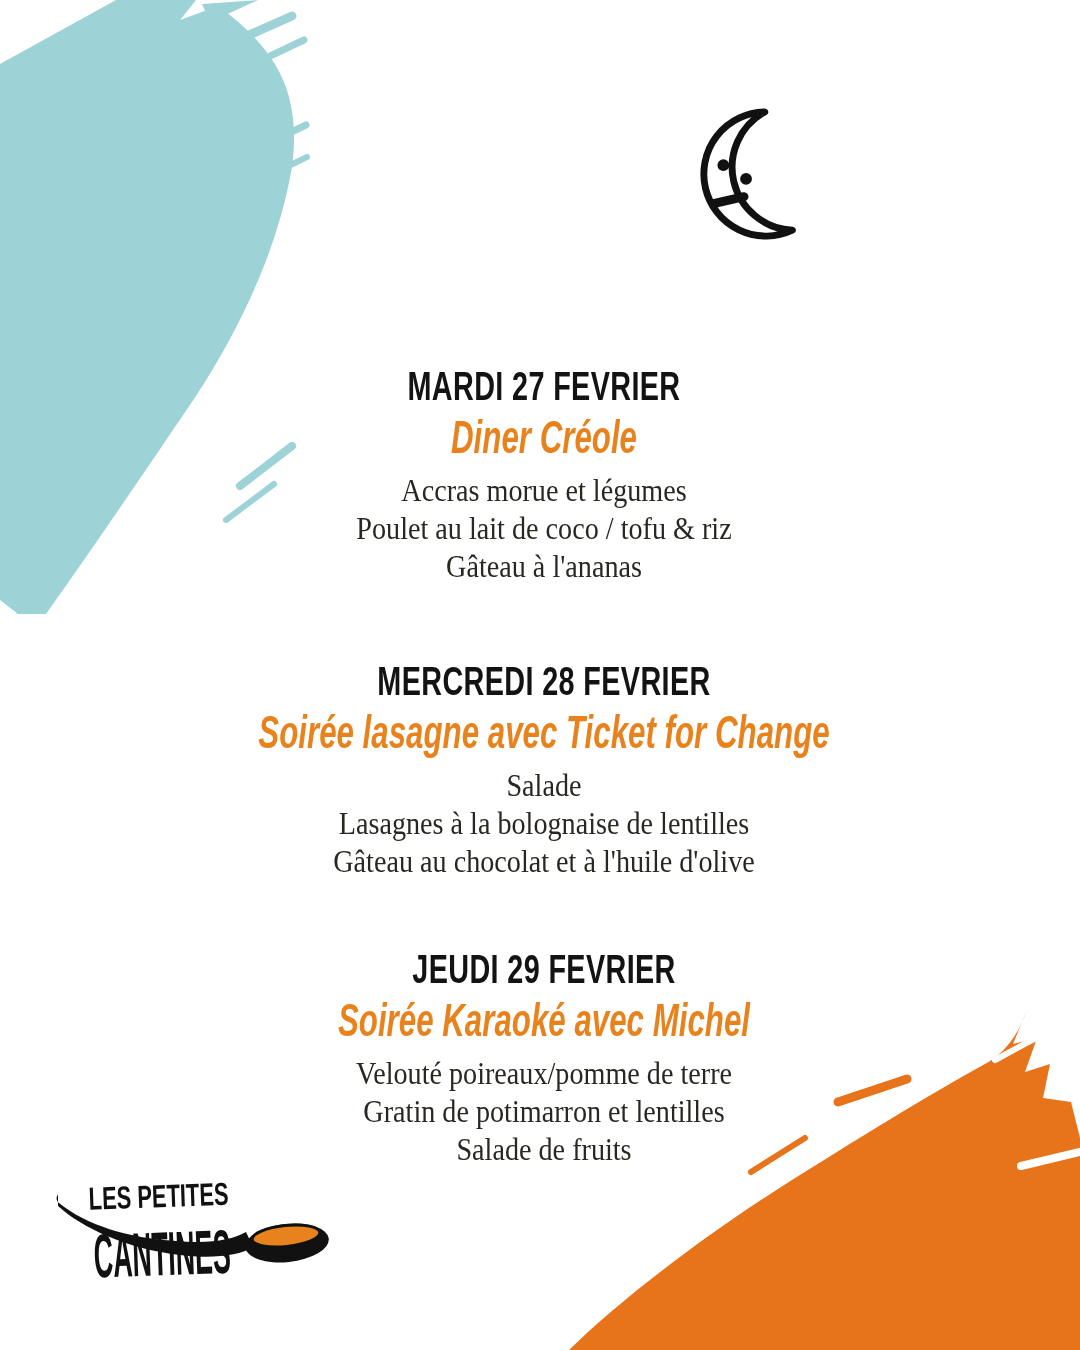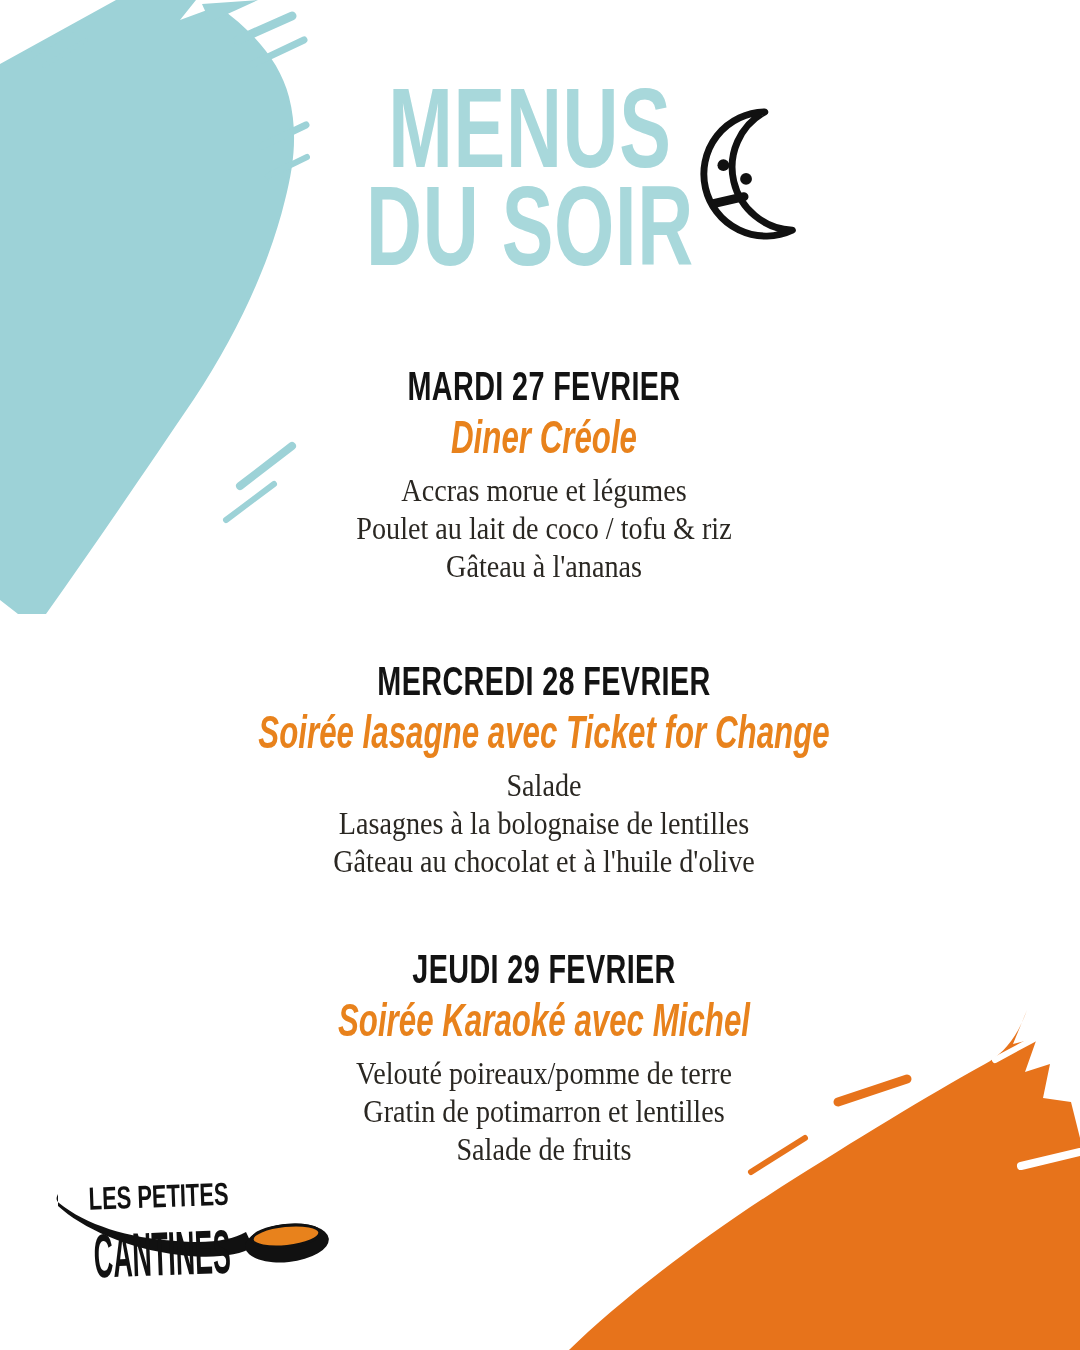--- a/index.html
+++ b/index.html
@@ -104,24 +104,20 @@
     <g stroke="#e7731b" stroke-linecap="round" fill="none">
       <line x1="283" y1="100" x2="352" y2="77" stroke-width="9"></line>
       <line x1="196" y1="170" x2="250" y2="136" stroke-width="6"></line>
     </g>
     <g stroke="#ffffff" stroke-linecap="round" fill="none">
       <line x1="440" y1="58" x2="492" y2="30" stroke-width="6"></line>
       <line x1="466" y1="164" x2="525" y2="150" stroke-width="8"></line>
     </g>
   </svg>
 
-  <header class="title">
-    <div class="title-line">MENUS</div>
-    <div class="title-line">DU SOIR</div>
-  </header>
 
   <svg class="moon" viewBox="0 0 120 140" aria-hidden="true">
     <path d="M76,6 A63,63 0 1 0 104,126 A64,64 0 0 1 76,6 Z" fill="#ffffff" stroke="#111111" stroke-width="7" stroke-linejoin="round"></path>
     <circle cx="34" cy="60" r="6" fill="#111111"></circle>
     <circle cx="57" cy="74" r="6" fill="#111111"></circle>
     <path d="M24,99 L55,92" stroke="#111111" stroke-width="9" stroke-linecap="round" fill="none"></path>
   </svg>
 
   <section class="menu" id="menu-1">
     <h2 class="date">MARDI 27 FEVRIER</h2>

